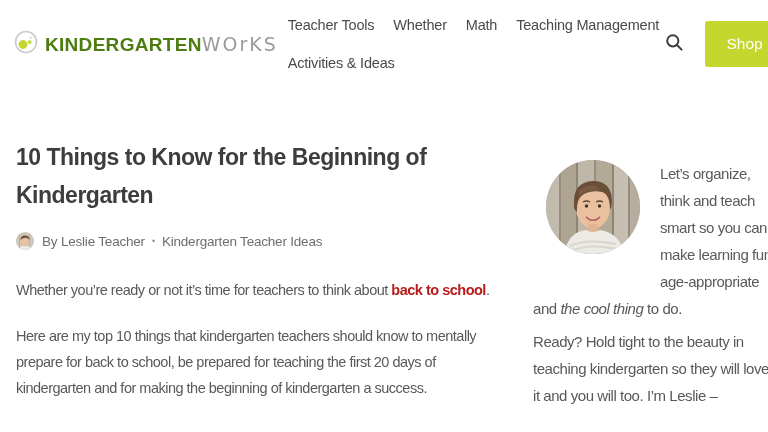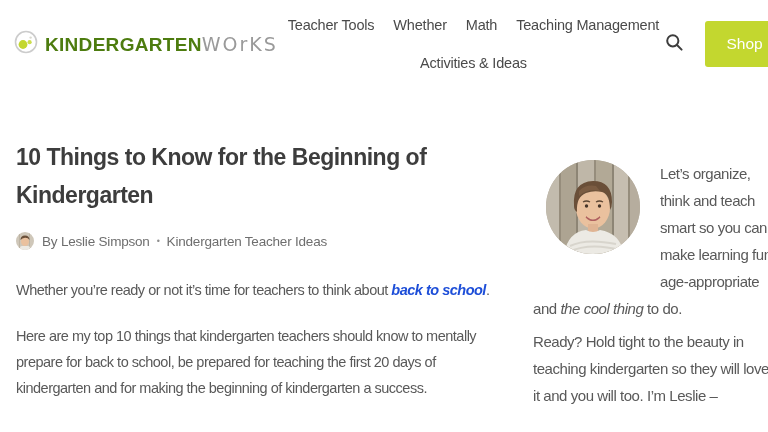--- a/index.html
+++ b/index.html
@@ -5,21 +5,21 @@
   * { margin:0; padding:0; box-sizing:border-box; }
   html,body { width:768px; height:432px; overflow:hidden; background:#ffffff;
     font-family:"Liberation Sans", sans-serif; }
 
   
   .site-header { display:flex; align-items:center; height:88px; padding:0 20px 0 14px; background:#fff; }
   .logo { display:flex; align-items:center; gap:6px; cursor:pointer; flex:0 0 auto; }
   .logo-text { white-space:nowrap; }
   .logo-bold { font-size:19px; font-weight:700; color:#4d7c0f; letter-spacing:0.3px; }
   .logo-light { font-size:19px; font-weight:400; color:#9a9a9a; letter-spacing:2px; font-family:"DejaVu Sans", sans-serif;margin-top:37px; }
-  .main-nav { flex:1 1 auto; display:flex; flex-direction:column; align-items:center; gap:22px; padding-left:10px; }
+  .main-nav { flex:1 1 auto; display:flex; flex-direction:column; gap:22px; padding-left:10px; }
   .nav-row { display:flex; gap:19px; }
   .nav-item { font-size:14.5px; color:#4a4a4a; letter-spacing:-0.2px; cursor:pointer; white-space:nowrap; }
   .search-btn { flex:0 0 auto; margin:0 21px 0 6px; cursor:pointer; display:flex; align-items:center; }
   .shop-btn { flex:0 0 auto; width:79px; height:46px; border:none; border-radius:3px;
     color:#ffffff; font-size:15.5px; font-family:inherit; cursor:pointer;
     display:flex; align-items:center; justify-content:center; }
 
   
   .page { display:flex; padding:50px 0 0 16px; }
   .article-col { width:486px; flex:0 0 auto; }
@@ -28,21 +28,21 @@
   
   .post-title { font-size:23px; font-weight:700; line-height:38px; letter-spacing:-0.5px;
     color:#3d3d3d; margin-bottom:18px; }
   .byline { display:flex; align-items:center; height:18px; margin-bottom:26px;
     font-size:13.5px; color:#6e6e6e; letter-spacing:-0.2px; }
   .byline-avatar { width:18px; height:18px; border-radius:50%; overflow:hidden; margin-right:8px; flex:0 0 auto; }
   .byline-sep { font-size:9px; color:#8f8f8f; margin:0 7px; }
   .byline-link { cursor:pointer; }
   .article-col p { font-size:14.5px; color:#595959; letter-spacing:-0.5px; }
   .p-lead { line-height:29px; margin-bottom:18px; }
-  .p-lead b { color:#1d4ed8;font-style:italic; }
+  .p-lead b { color:#b91c1c; }
   .p-body { line-height:26px; }
 
   
   .author-photo { width:94px; height:94px; border-radius:50%; overflow:hidden;
     float:left; margin:0 20px 20px 13px; }
   .sidebar-col p { font-size:15px; line-height:27px; color:#595959; letter-spacing:-0.45px; }
   .sidebar-intro { margin-bottom:6px; }
   .sidebar-cta { clear:none; }
 </style>
 </head>
@@ -94,21 +94,21 @@
       <span class="byline-avatar">
         <svg width="18" height="18" viewBox="0 0 18 18">
           <rect width="18" height="18" fill="#cfc7b9"></rect>
           <rect x="3" width="1" height="18" fill="#bdb4a4"></rect>
           <rect x="13" width="1" height="18" fill="#bdb4a4"></rect>
           <ellipse cx="9" cy="9.5" rx="4" ry="4.6" fill="#eac19e"></ellipse>
           <path d="M4.5 8 Q4.5 3.5 9 3.5 Q13.5 3.5 13.5 8 Q12 5.6 9 5.8 Q6 6 4.5 8 Z" fill="#6a4f38"></path>
           <rect x="4" y="14" width="10" height="4" rx="2" fill="#eceae4"></rect>
         </svg>
       </span>
-      <span>By Leslie Simpson</span>
+      <span>By Leslie Teacher</span>
       <span class="byline-sep">•</span>
       <span class="byline-link">Kindergarten Teacher Ideas</span>
     </div>
 
     <p class="p-lead"><span>Whether you’re ready or not it’s time for teachers to think about </span><b>back to school</b><span>.</span></p>
 
     <p class="p-body">Here are my top 10 things that kindergarten teachers should know to mentally prepare for back to school, be prepared for teaching the first 20 days of kindergarten and for making the beginning of kindergarten a success.</p>
   </article>
 
   <aside class="sidebar-col">

